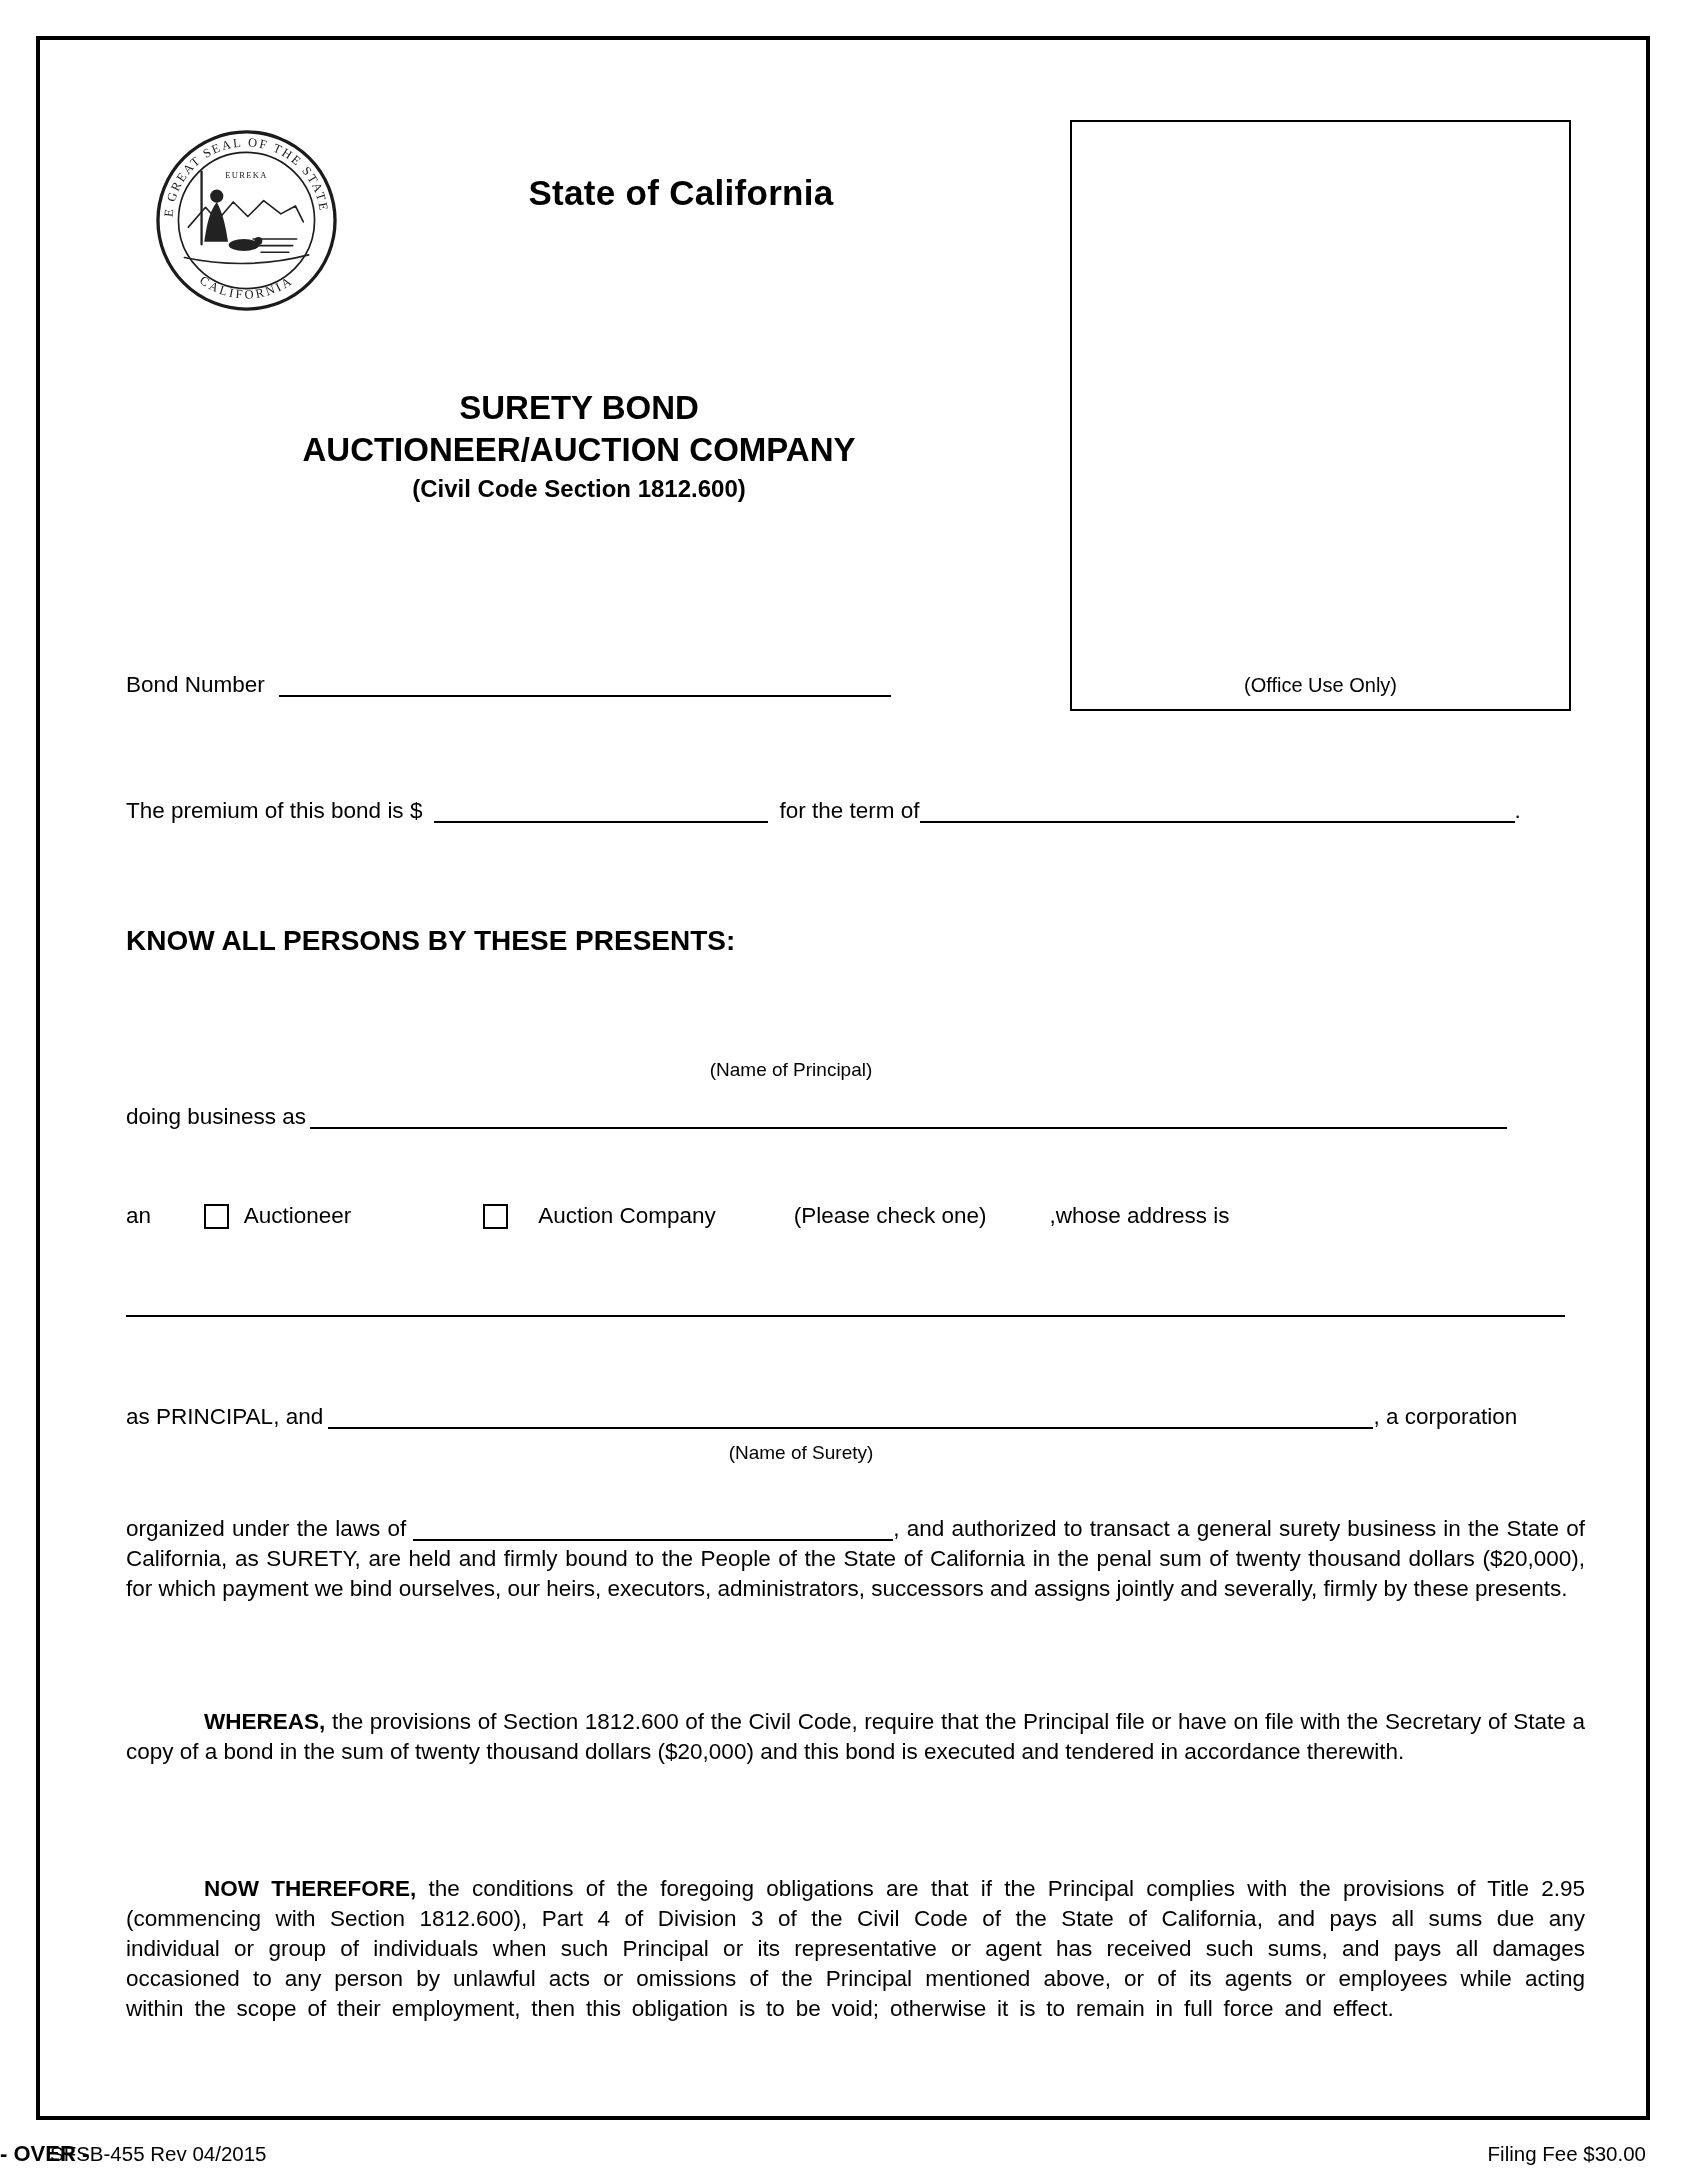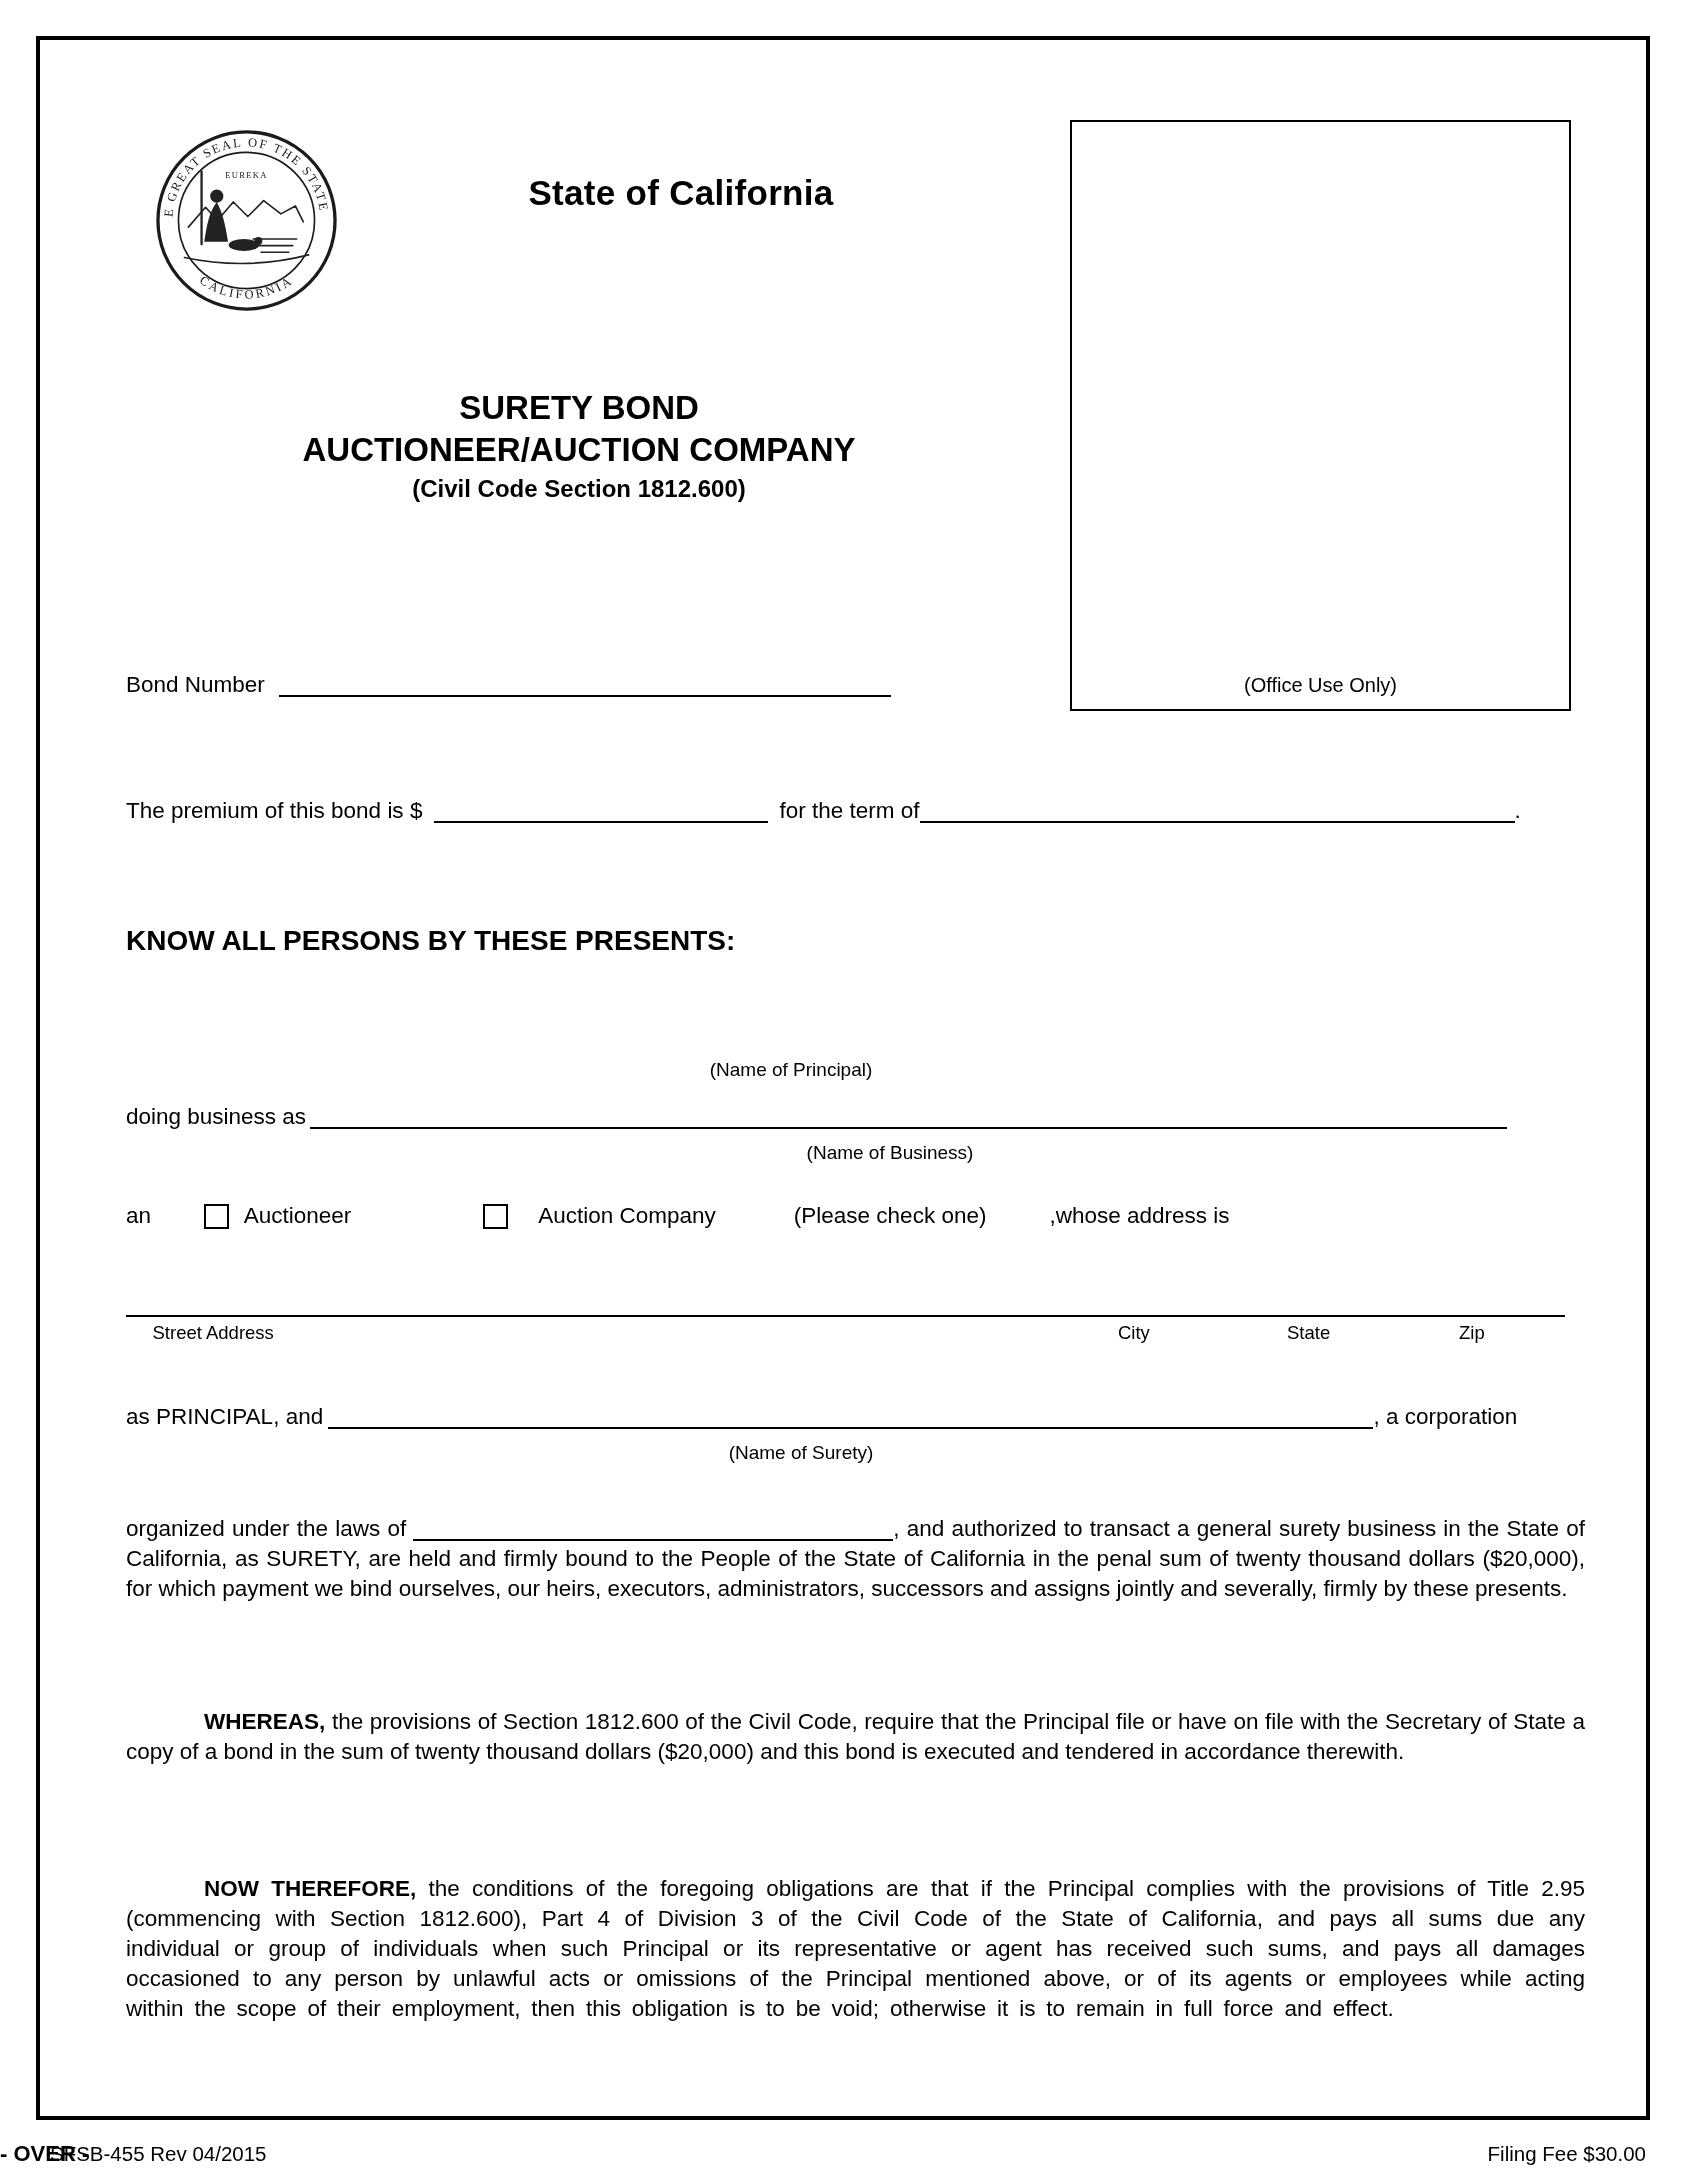--- a/index.html
+++ b/index.html
@@ -107,40 +107,33 @@
     <span>for the term of</span><span class="blank" style="width:595px"></span><span>.</span>
   </div>
 
   <div class="line heading" style="left:126px;top:925px">KNOW ALL PERSONS BY THESE PRESENTS:</div>
 
   <div class="caption" style="left:126px;top:1059px;width:1330px">(Name of Principal)</div>
 
   <div class="line" style="left:126px;top:1104px">
     <span>doing business as</span><span class="blank" style="width:1197px;margin-left:4px"></span>
   </div>
-  <div class="caption" style="left:126px;top:1142px;width:1528px">(Name of Business)</div>
 
   <div class="line flexline" style="left:126px;top:1203px">
     <span>an</span>
     <span class="checkbox" style="margin-left:53px"></span>
     <span style="margin-left:14.6px">Auctioneer</span>
     <span class="checkbox" style="margin-left:132px"></span>
     <span style="margin-left:30px">Auction Company</span>
     <span style="margin-left:78px">(Please check one)</span>
     <span style="margin-left:63px">,whose address is</span>
   </div>
 
   <div class="abs" style="left:126px;top:1290px;width:1439px">
     <div class="blank-full"></div>
-    <div class="addr-labels">
-      <span class="abs" style="left:26.5px;top:5.3px">Street Address</span>
-      <span class="abs" style="left:992px;top:5.3px">City</span>
-      <span class="abs" style="left:1161px;top:5.3px">State</span>
-      <span class="abs" style="left:1333px;top:5.3px">Zip</span>
-    </div>
   </div>
 
   <div class="line" style="left:126px;top:1404px">
     <span>as PRINCIPAL, and</span><span class="blank" style="width:1045px;margin-left:5.3px"></span><span>, a corporation</span>
   </div>
   <div class="caption" style="left:126px;top:1442px;width:1350px">(Name of Surety)</div>
 
   <div class="para" style="left:126px;top:1514px;width:1459px">
     <span>organized under the laws of </span>
     <span class="blank" style="width:480px"></span><span>, and authorized to transact a general surety business in the State of California, as SURETY, are held and firmly bound to the People of the State of California in the penal sum of twenty thousand dollars ($20,000), for which payment we bind ourselves, our heirs, executors, administrators, successors and assigns jointly and severally, firmly by these presents.</span>

